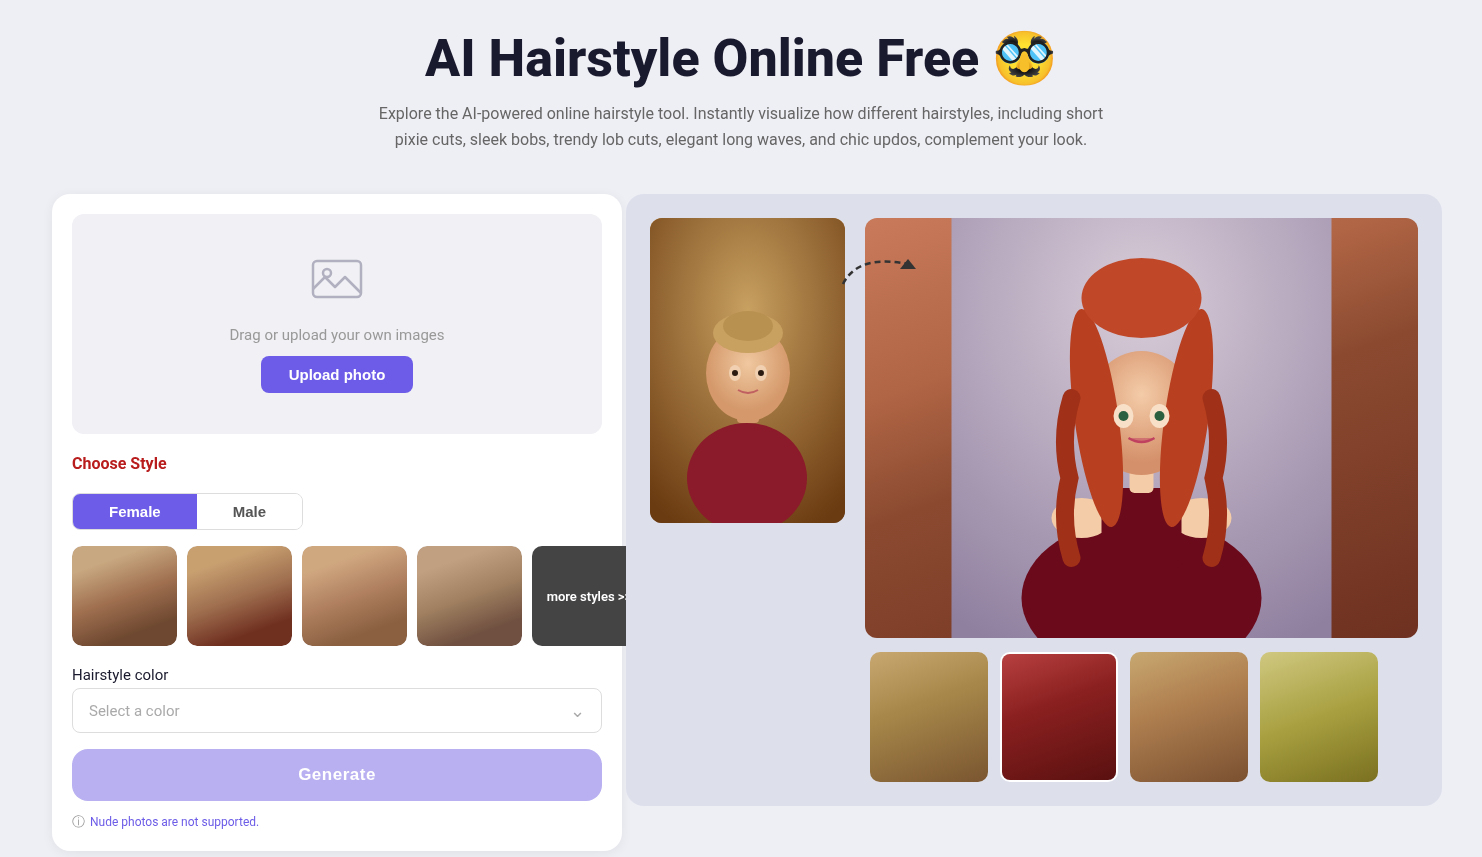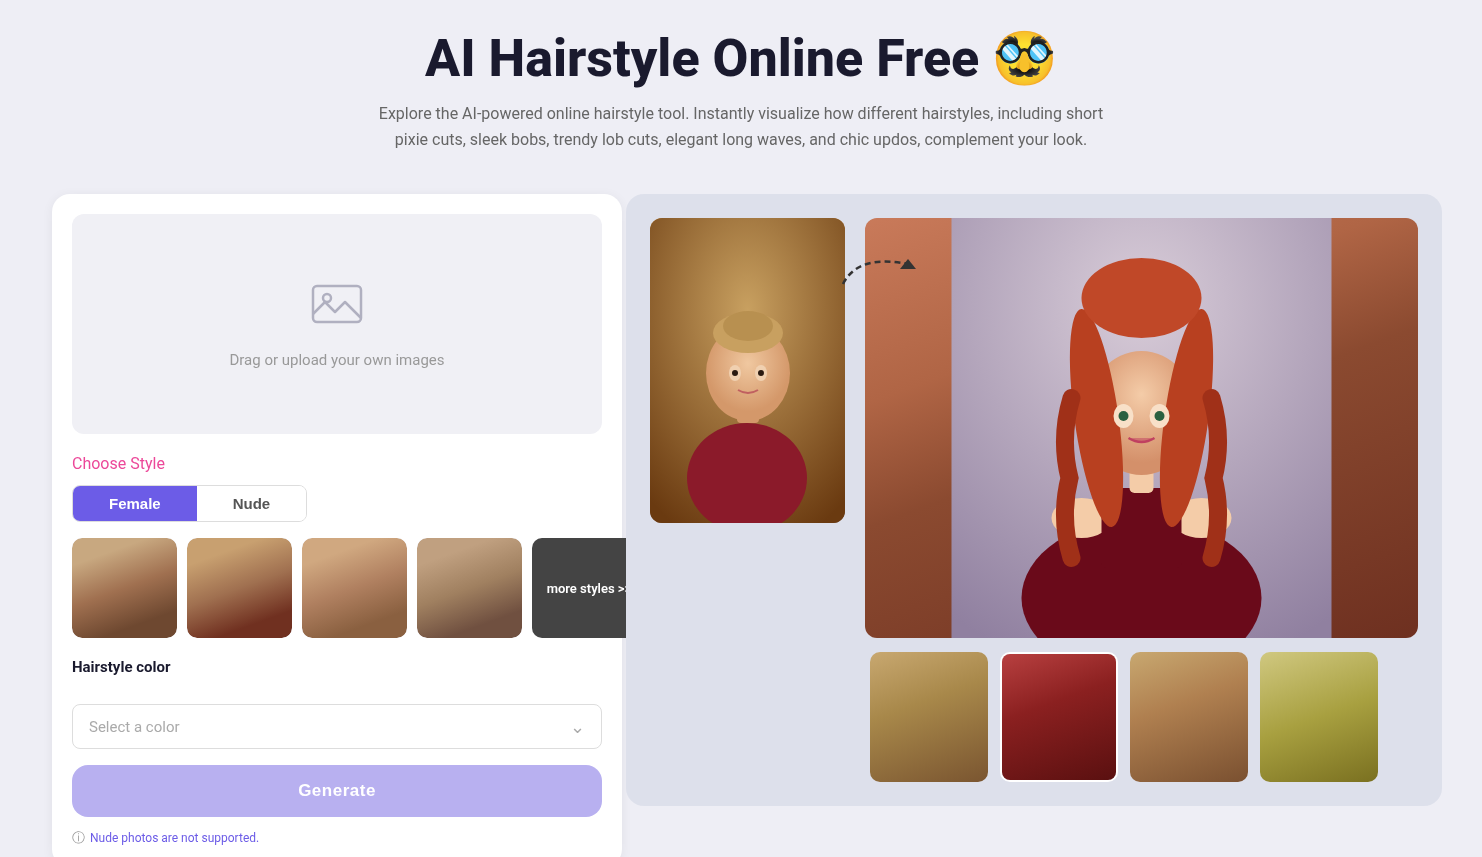--- a/index.html
+++ b/index.html
@@ -66,23 +66,23 @@
       color: #fff;
       border: none;
       border-radius: 8px;
       padding: 10px 28px;
       font-size: 15px;
       font-weight: 600;
       cursor: pointer;
     }
     .section-label {
       font-size: 16px;
-      font-weight: 400;
-      color: #ec4899;
-      margin-bottom: 12px;
+      font-weight: 700;
+      color: #b91c1c;
+      margin-bottom: 20px;
     }
     .gender-tabs {
       display: flex;
       gap: 0;
       margin-bottom: 16px;
       border: 1px solid #ddd;
       border-radius: 8px;
       overflow: hidden;
       width: fit-content;
       align-items: flex-end;
@@ -133,23 +133,23 @@
       font-weight: 600;
       width: 114px;
       height: 100px;
       border-radius: 10px;
       cursor: pointer;
       flex-shrink: 0;
     }
 
     .color-select-label {
       font-size: 15px;
-      font-weight: 700;
+      font-weight: 400;
       color: #1a1a2e;
-      margin-bottom: 28px;
+      margin-bottom: 4px;
     }
     .color-dropdown {
       width: 100%;
       border: 1px solid #ddd;
       border-radius: 8px;
       padding: 11px 16px;
       font-size: 15px;
       color: #aaa;
       display: flex;
       justify-content: space-between;
@@ -290,28 +290,29 @@
     
     <div class="upload-area">
       <div class="upload-icon">
         <svg width="52" height="48" viewBox="0 0 52 48" fill="none" xmlns="http://www.w3.org/2000/svg">
           <rect x="2" y="6" width="48" height="36" rx="4" stroke="#b0b0c0" stroke-width="2.5" fill="none"></rect>
           <circle cx="16" cy="18" r="4" stroke="#b0b0c0" stroke-width="2.5" fill="none"></circle>
           <path d="M2 34 L14 22 L24 32 L34 22 L50 38" stroke="#b0b0c0" stroke-width="2.5" fill="none" stroke-linejoin="round"></path>
         </svg>
       </div>
       <p class="upload-drag-text">Drag or upload your own images</p>
+      <button class="upload-btn">Upload photo</button>
     </div>
 
     
     <div>
       <p class="section-label">Choose Style</p>
       <div class="gender-tabs">
         <button class="gender-tab active">Female</button>
-        <button class="gender-tab">Nude</button>
+        <button class="gender-tab">Male</button>
       </div>
 
       <div class="style-grid">
 
         <div class="style-thumb">
           <div class="style-thumb-inner style1" style="width:100%;height:100%;border-radius:10px;"></div>
         </div>
 
         <div class="style-thumb">
           <div class="style-thumb-inner style2" style="width:100%;height:100%;border-radius:10px;"></div>

